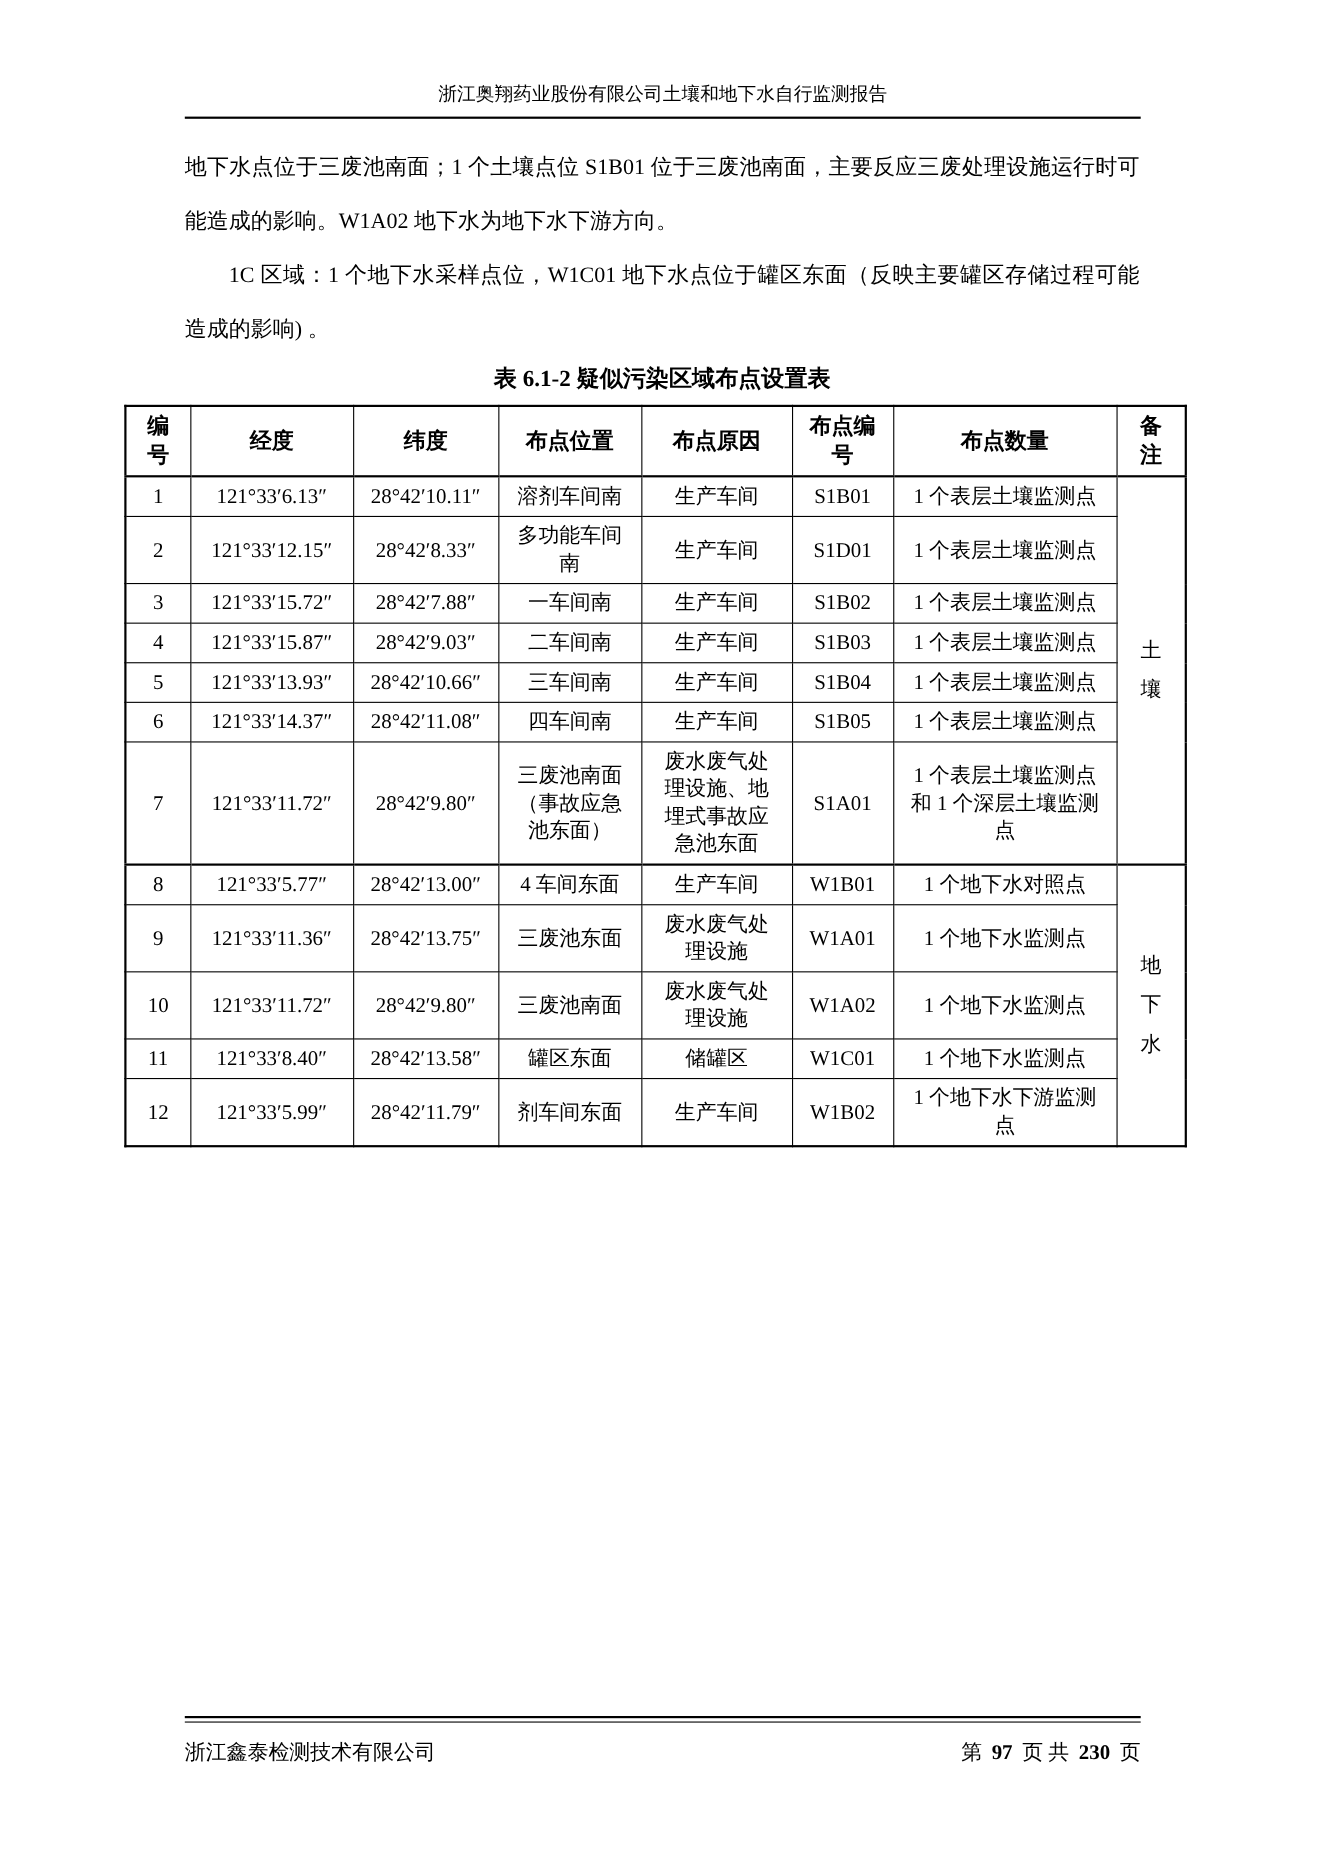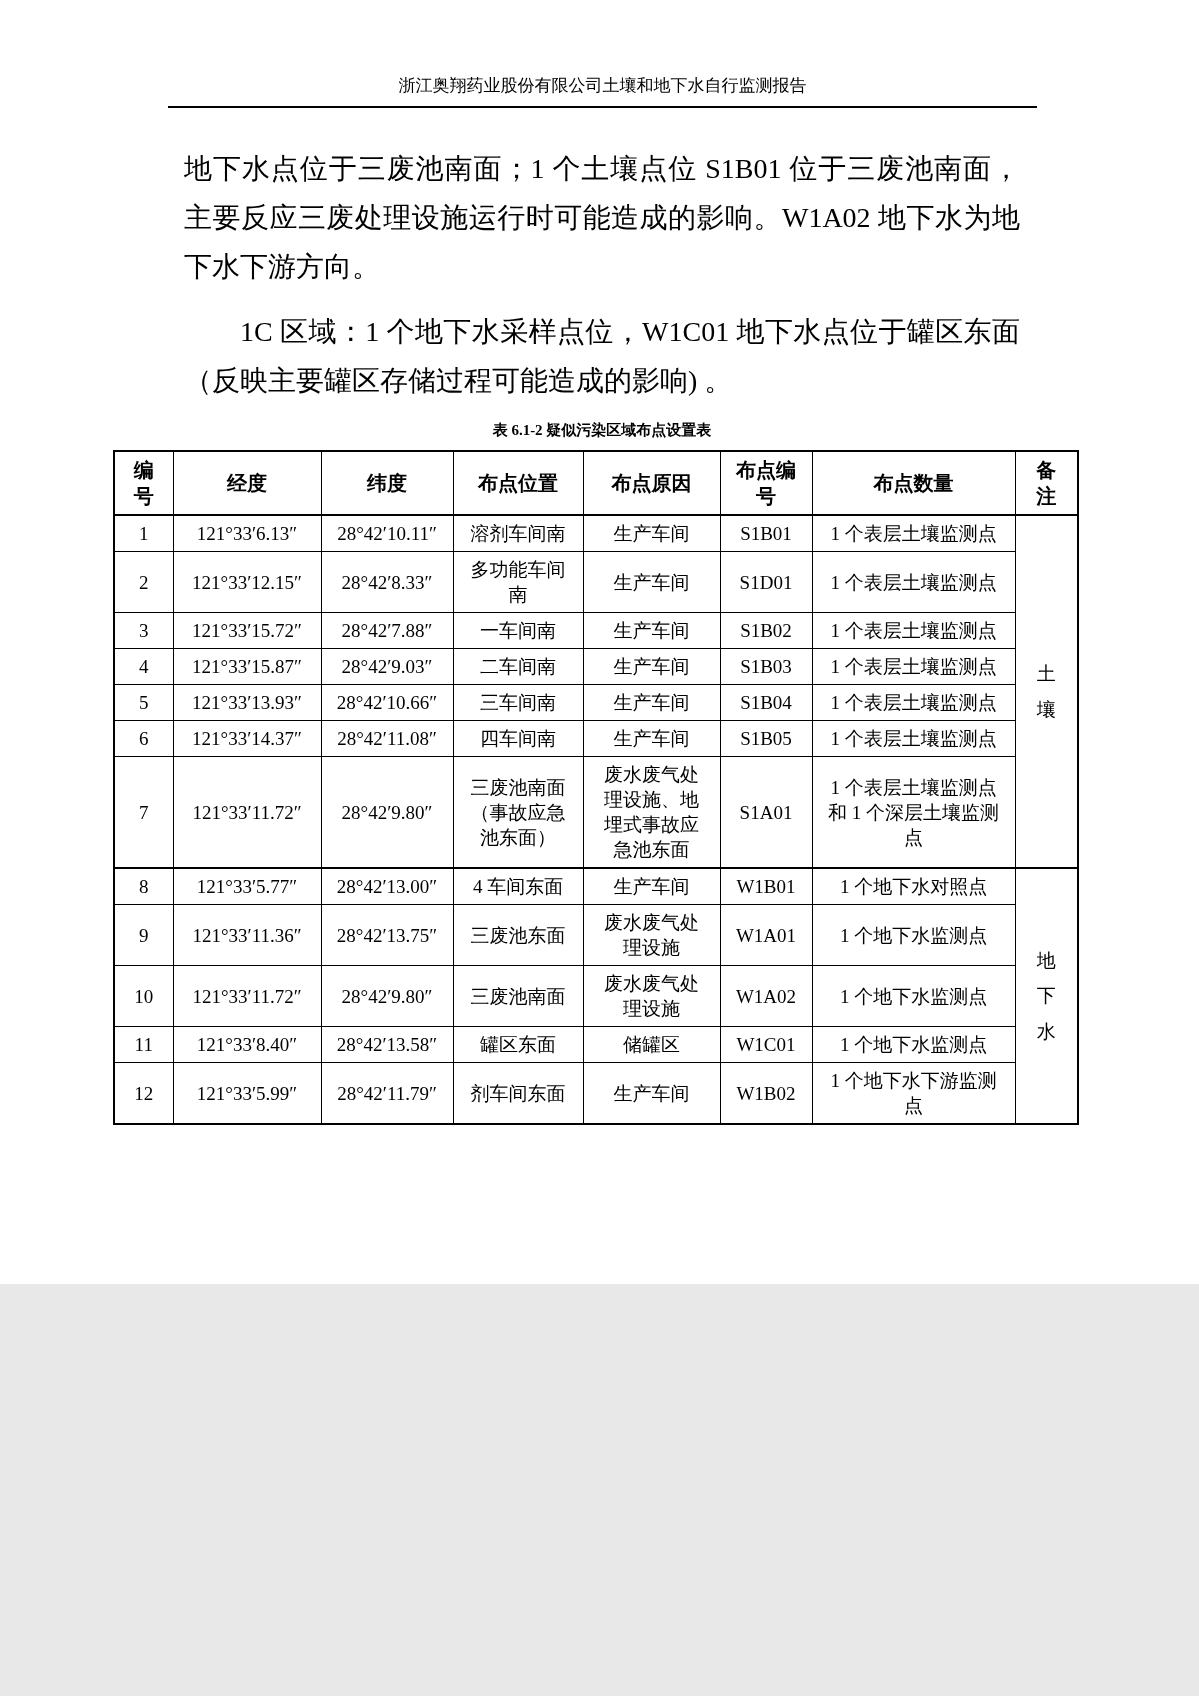--- a/index.html
+++ b/index.html
@@ -1,18 +1,18 @@
 <!DOCTYPE html>
 <html><head>
 <meta charset="utf-8">
 <style>
   html, body { margin: 0; padding: 0; background: #e8e8e8; }
   .page {
     position: relative;
-    width: 1199px; height: 1284px;
+    width: 1199px; height: 1696px;
     background: #ffffff;
     margin: 0 auto;
     font-family: "Liberation Serif", "DejaVu Serif", serif;
     color: #000;
     overflow: hidden;
   }
   
   .doc-header {
     position: absolute;
     left: 168px; right: 162px; top: 74px;
@@ -21,29 +21,29 @@
     padding-bottom: 9px;
     border-bottom: 2px solid #000;
   }
   
   .content {
     position: absolute;
     left: 168px; top: 128px;
     width: 868px;
   }
   .content p {
-    margin: 16px;
-    font-size: 28px;
+    margin: 0;
+    font-size: 20px;
     line-height: 49px;
     text-align: justify;
   }
   .content p.indent { text-indent: 2em; }
   
   .table-title {
-    font-size: 15px;
+    font-size: 21px;
     font-weight: bold;
     text-align: center;
     margin: 6px 0 10px 0;
   }
   table.monitoring {
     border-collapse: collapse;
     table-layout: fixed;
     width: 964px;
     margin-left: -55px;
     border: 2px solid #000;

